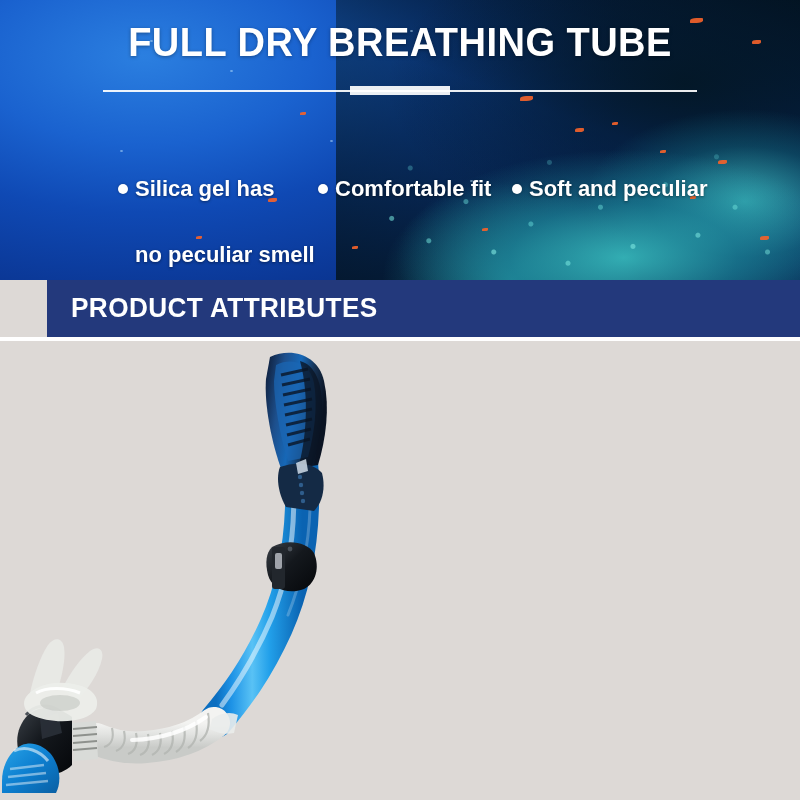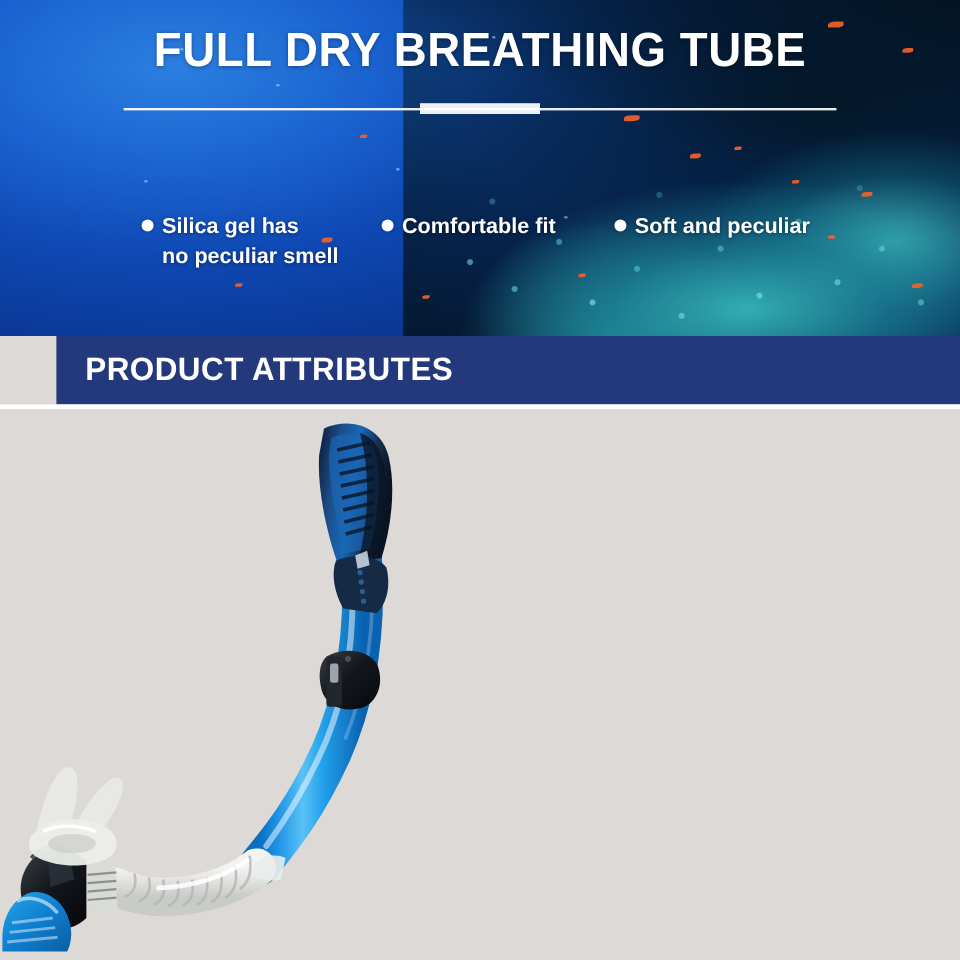--- a/index.html
+++ b/index.html
@@ -64,28 +64,28 @@
     position:absolute; left:0; right:0; top:22px; text-align:center;
     font-size:40px; line-height:1; font-weight:700; color:#ffffff;
     letter-spacing:.5px; transform:scaleX(.95); transform-origin:center;
     text-shadow:0 1px 4px rgba(0,0,0,.35);
     white-space:nowrap;
   }
   .hero-rule { position:absolute; left:103px; top:90px; width:594px; height:2px; background:rgba(255,255,255,.92); }
   .hero-rule-thick { position:absolute; left:350px; top:86px; width:100px; height:9px; background:rgba(255,255,255,.92); }
 
   .bullets { position:absolute; left:0; top:176px; width:800px; height:80px; }
-  .bullet { position:absolute; color:#fff; font-size:18px; font-weight:700; line-height:25px; text-shadow:0 1px 3px rgba(0,0,0,.45); }
+  .bullet { position:absolute; color:#fff; font-size:22px; font-weight:700; line-height:25px; text-shadow:0 1px 3px rgba(0,0,0,.45); }
   .bullet .dot {
     display:inline-block; width:10px; height:10px; border-radius:50%;
     background:#fff; vertical-align:middle; margin-right:7px; margin-top:-2px;
     box-shadow:0 0 3px rgba(0,0,0,.3);
   }
   .bullet .txt { display:inline; }
-  .bullet .txt2 { display:block; margin-left:17px; }
+  .bullet .txt2 { display:block; margin-left:17px;margin-top:41px; }
   .b1 { left:118px; top:0; }
   .b2 { left:318px; top:0; }
   .b3 { left:512px; top:0; }
 
   
   .section-bar {
     position:absolute; left:0; top:280px; width:800px; height:57px;
     background:#23397c;
     display:flex; align-items:center;margin-left:47px;
   }

